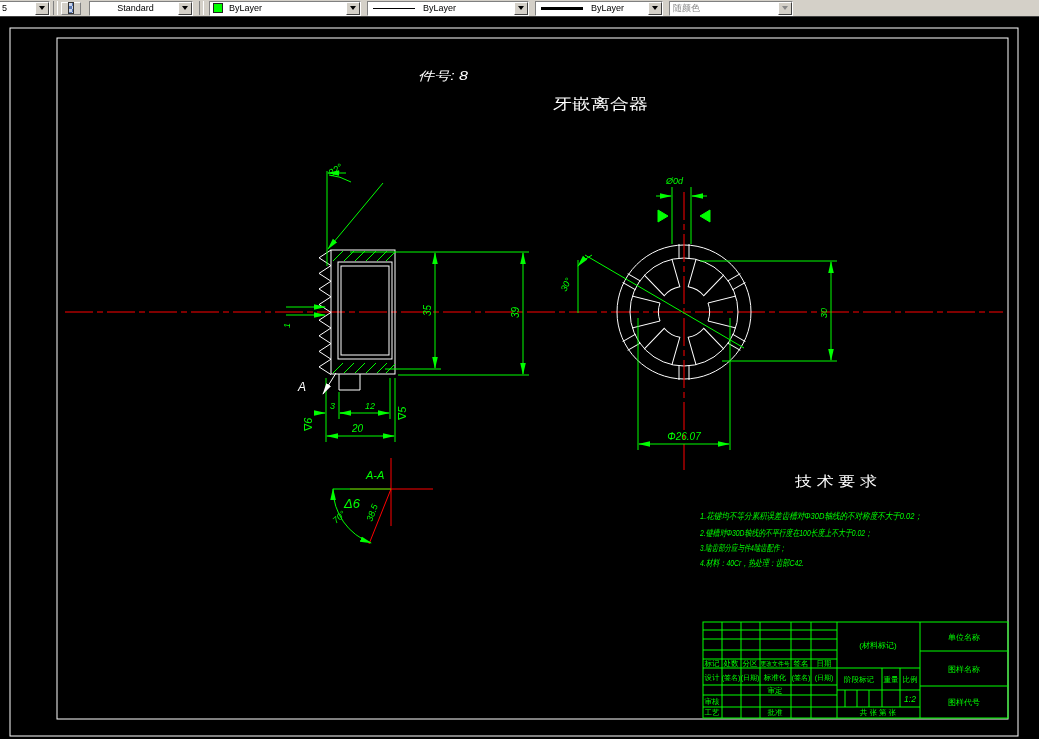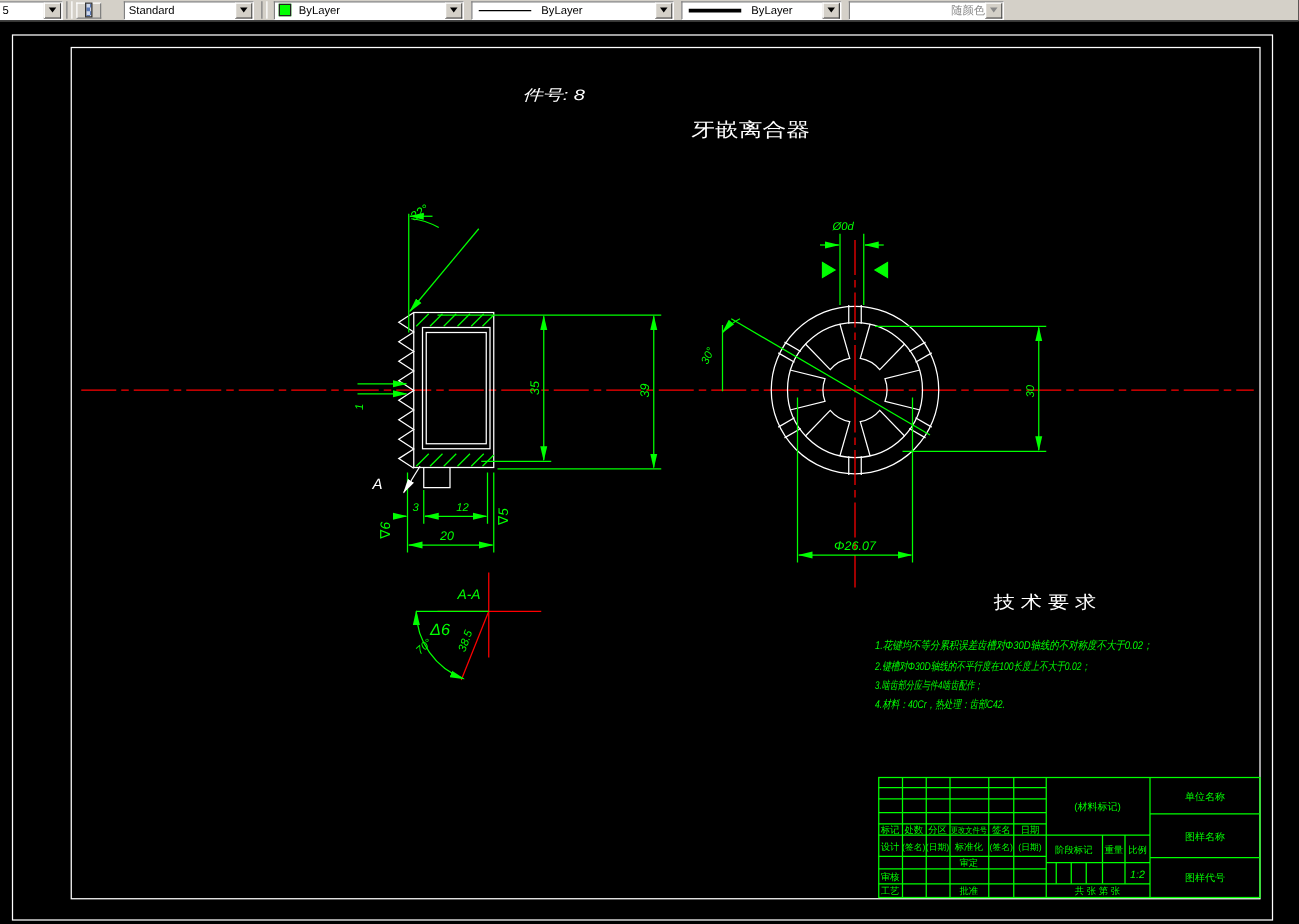--- a/index.html
+++ b/index.html
@@ -7,21 +7,21 @@
        font-family:"Liberation Sans","DejaVu Sans",sans-serif;}
   
   .toolbar{position:absolute;left:0;top:0;width:1039px;height:16px;background:#d4d0c8;
            border-bottom:1px solid #404040;display:flex;align-items:center;z-index:5;}
   .combo{height:13px;background:#fff;border:1px solid;border-color:#808080 #fff #fff #808080;
          display:flex;align-items:center;font-size:9px;color:#000;overflow:hidden;}
   .combo .ctext{padding-left:3px;white-space:nowrap;flex:1;}
   .combo .arrowbtn{width:12px;height:11px;background:#d4d0c8;border:1px solid;
          border-color:#fff #404040 #404040 #fff;display:flex;align-items:center;justify-content:center;flex:none;}
   .tri{width:0;height:0;border-left:3px solid transparent;border-right:3px solid transparent;border-top:4px solid #000;}
-  .combo.disabled{color:#888;text-align:right;}
+  .combo.disabled{color:#888;}
   .combo.disabled .tri{border-top-color:#888;}
   .sep{width:3px;height:14px;border-left:1px solid #808080;border-right:1px solid #fff;margin:0 3px;}
   .tbbtn{width:20px;height:13px;background:#d4d0c8;border:1px solid;border-color:#fff #808080 #808080 #fff;
          display:flex;align-items:center;justify-content:center;}
   .checker{width:11px;height:10px;background:conic-gradient(#5a78b4 25%,#ccd6ea 0 50%,#5a78b4 0 75%,#ccd6ea 0);
            background-size:6px 6px;border:1px solid #333;}
   .swatch{width:8px;height:8px;background:#00ff00;border:1px solid #222;margin:0 3px;flex:none;}
   .linesample{width:42px;height:1px;background:#000;margin:0 5px;flex:none;}
   .linesample.thick{height:3px;}
   
@@ -42,21 +42,21 @@
     <div class="combo" style="width:50px;margin-left:-2px;">
       <span class="ctext">5</span>
       <span class="arrowbtn">
           <span class="tri"></span>
         </span>
     </div>
     <div class="sep"></div>
     <button class="tbbtn">
         <span class="checker"></span>
       </button>
-    <div class="combo" style="width:102px;margin-left:18px;">
+    <div class="combo" style="width:102px;margin-left:8px;text-align:center;">
       <span class="ctext">Standard</span>
       <span class="arrowbtn">
           <span class="tri"></span>
         </span>
     </div>
     <div class="sep" style="margin-left:6px;"></div>
     <div class="combo" style="width:150px;margin-left:2px;">
       <span class="swatch"></span>
       <span class="ctext">ByLayer</span>
       <span class="arrowbtn">

